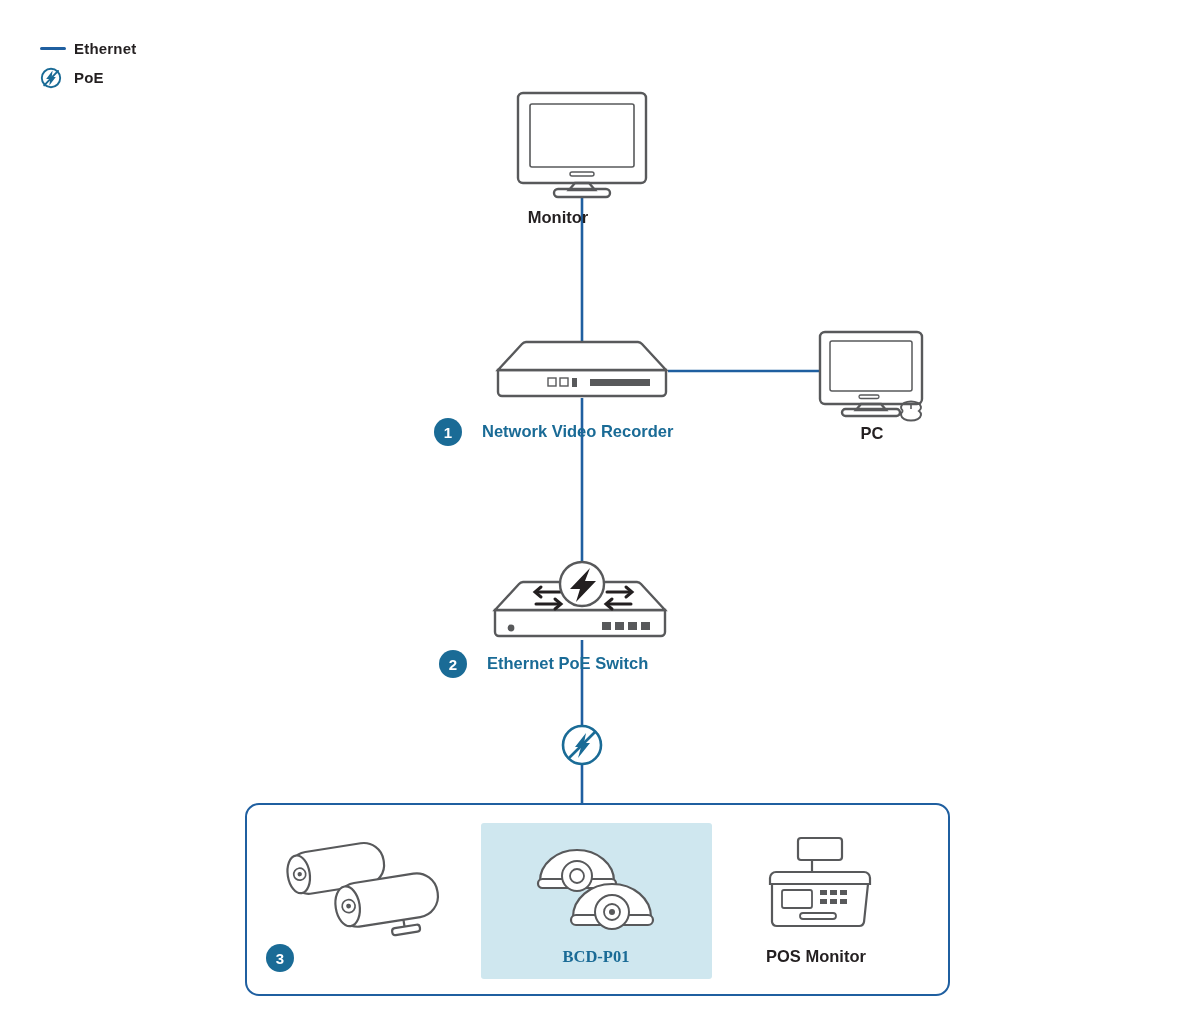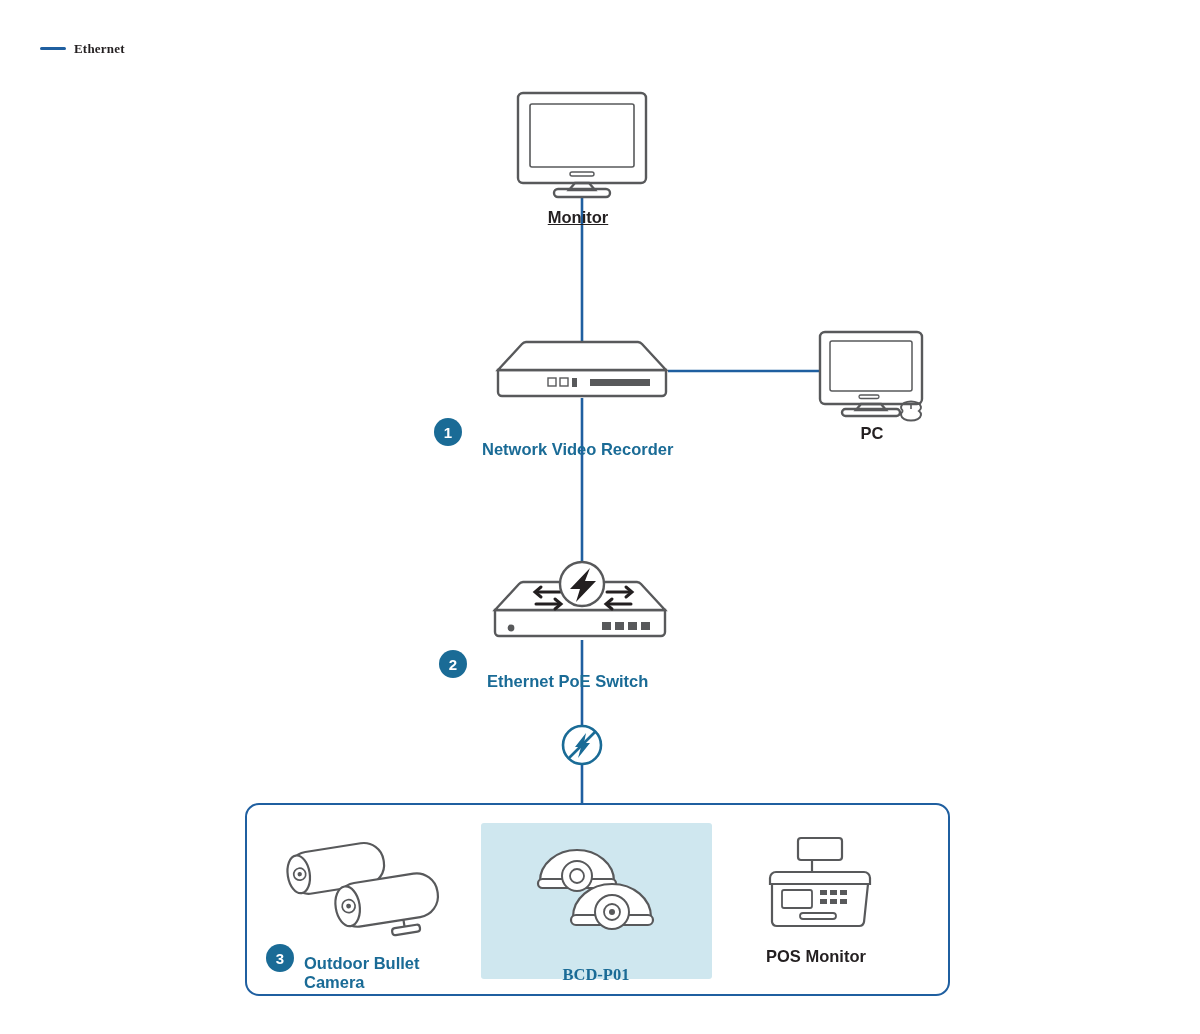--- a/index.html
+++ b/index.html
@@ -39,44 +39,42 @@
     align-items: center;
     height: 29px;
   }
   .legend-symbol {
     width: 34px;
     display: flex;
     align-items: center;
     justify-content: flex-start;
   }
   .legend-label {
-    font-size: 13px;
+    font-size: 15px;
     font-weight: bold;
     color: #231f20;
     letter-spacing: .2px;
-    font-family: Liberation Serif, serif;
   }
   .line-swatch {
     width: 26px;
     height: 3px;
     border-radius: 2px;
   }
 
   
   .node-label {
     position: absolute;
     font-size: 16.5px;
     font-weight: bold;
     color: #231f20;
     text-align: center;
     white-space: nowrap;
   }
   .node-label.accent {
     color: #1a6b96;
-    margin-top: 18px;
   }
   .badge {
     position: absolute;
     width: 28px;
     height: 28px;
     border-radius: 50%;
     background: #1a6b96;
     color: #ffffff;
     font-size: 15px;
     font-weight: bold;
@@ -120,20 +118,30 @@
 
     <div class="legend-row">
       <span class="legend-symbol">
         <span class="line-swatch" style="background:#1f5fa0;"></span>
       </span>
       <span class="legend-label">Ethernet</span>
     </div>
 
 
 
+    <div class="legend-row">
+      <span class="legend-symbol">
+        <svg width="22" height="22" viewBox="0 0 22 22">
+          <circle cx="11" cy="11" r="9.2" fill="none" stroke="#1a6b96" stroke-width="1.9"></circle>
+          <path d="M12.6 3.6 L6.2 12.1 L10.2 12.1 L9.3 18.6 L15.8 10.0 L11.7 10.0 Z" fill="#1a6b96"></path>
+          <path d="M4.2 18.4 L18.1 3.9" stroke="#1a6b96" stroke-width="1.9" stroke-linecap="round"></path>
+        </svg>
+      </span>
+      <span class="legend-label">PoE</span>
+    </div>
   </div>
 
   <div class="highlight-box"></div>
   <div class="group-box"></div>
 
   <svg class="svg-layer" viewBox="0 0 1200 1034">
 
     <g stroke="#1f5fa0" stroke-width="2.6" fill="none">
       <line x1="582" y1="198" x2="582" y2="342"></line>
       <path d="M668 371 L820 371"></path>
@@ -246,30 +254,29 @@
         <rect x="830" y="890" width="7" height="5"></rect>
         <rect x="840" y="890" width="7" height="5"></rect>
         <rect x="820" y="899" width="7" height="5"></rect>
         <rect x="830" y="899" width="7" height="5"></rect>
         <rect x="840" y="899" width="7" height="5"></rect>
       </g>
       <rect x="800" y="913" width="36" height="6" rx="3" stroke-width="1.8"></rect>
     </g>
   </svg>
 
-  <div class="node-label" style="left:508px; top:208px; width:140px;text-decoration:underline;">Monitor</div>
+  <div class="node-label" style="left:488px; top:208px; width:140px;">Monitor</div>
 
   <div class="badge" style="left:434px; top:418px;">1</div>
   <div class="node-label accent" style="left:482px; top:422px;">Network Video Recorder</div>
 
   <div class="node-label" style="left:832px; top:424px; width:80px;">PC</div>
 
   <div class="badge" style="left:439px; top:650px;">2</div>
   <div class="node-label accent" style="left:487px; top:654px;">Ethernet PoE Switch</div>
 
   <div class="badge" style="left:266px; top:944px;">3</div>
-  <div class="node-label accent wrap-label" style="left:304px; top:936px; width:144px; text-align:left;">Outdoor Bullet Camera</div>
 
   <div class="node-label accent" style="left:496px; top:947px; width:200px;font-family:Liberation Serif, serif;">BCD-P01</div>
 
   <div class="node-label" style="left:736px; top:947px; width:160px;">POS Monitor</div>
 
 </div>
 
 </body></html>

